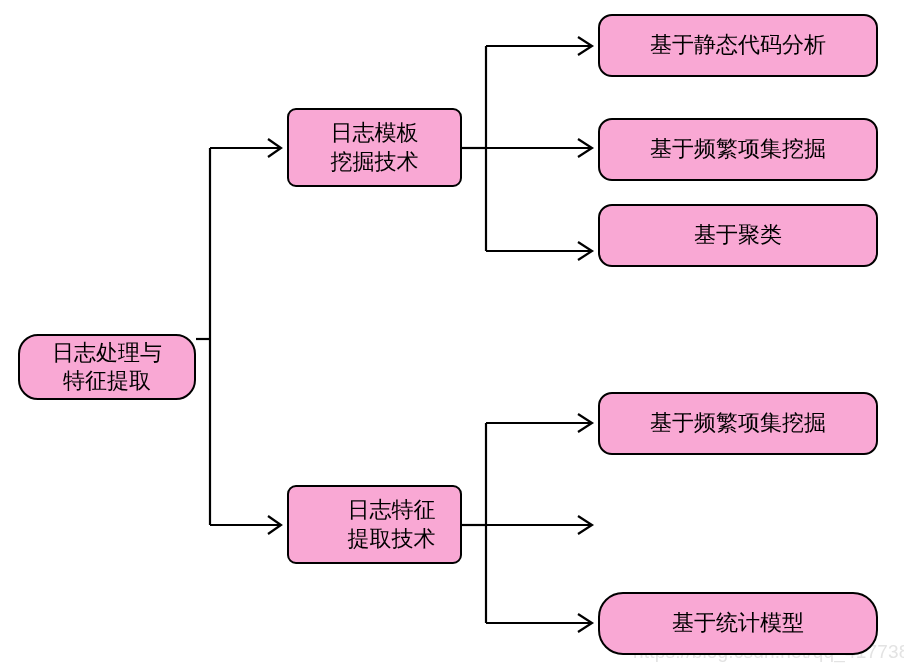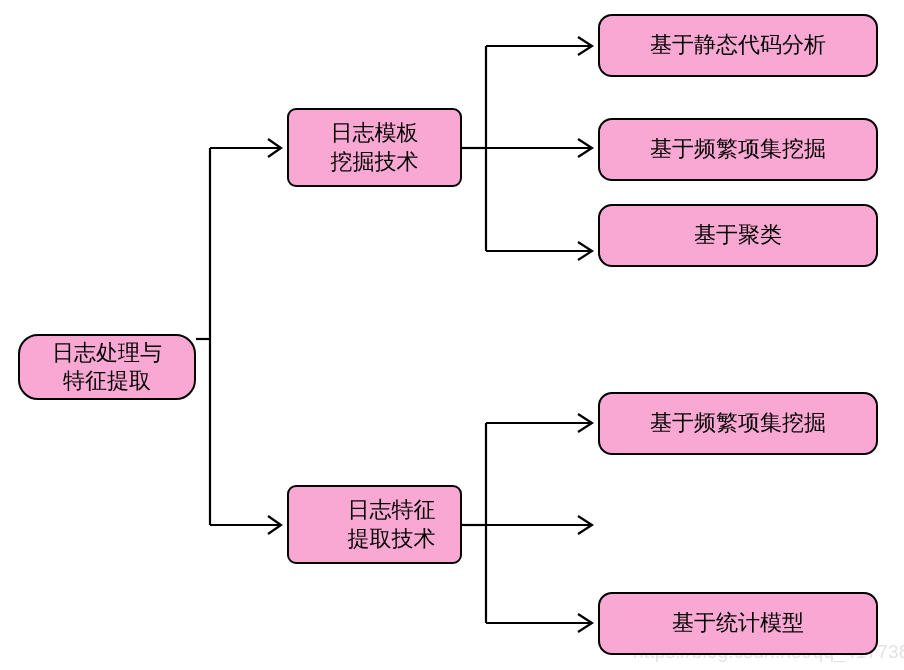--- a/index.html
+++ b/index.html
@@ -61,21 +61,21 @@
     width: 280px;
     height: 63px;
     border-radius: 14px;
     font-size: 22px;
   }
   .leaf-1 { top: 14px; }
   .leaf-2 { top: 118px; }
   .leaf-3 { top: 204px; }
   .leaf-4 { top: 392px; }
   .leaf-5 { top: 493px; }
-  .leaf-6 { top: 592px; }
+  .leaf-6 { top: 592px; border-radius: 25px; }
   .watermark {
     position: absolute;
     left: 633px;
     top: 641px;
     font-size: 19px;
     color: #e3e3e3;
     white-space: nowrap;
     z-index: 1;
     letter-spacing: 0.2px;
   }

